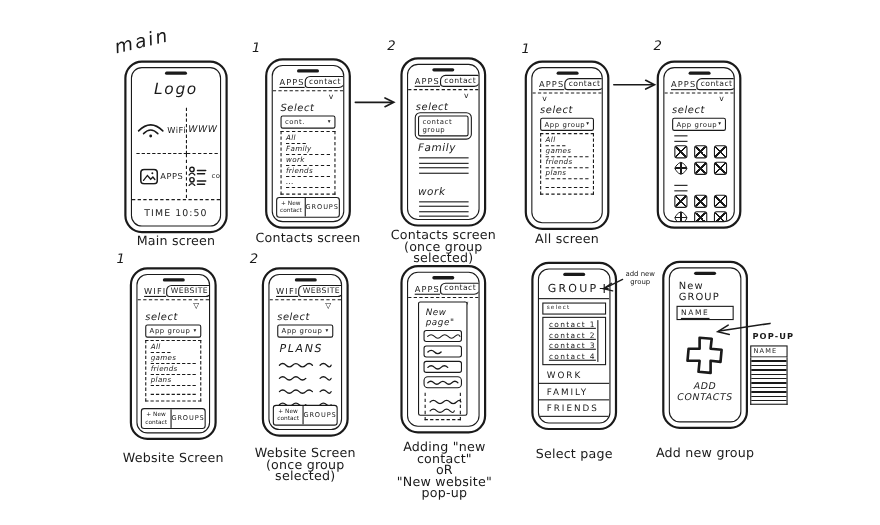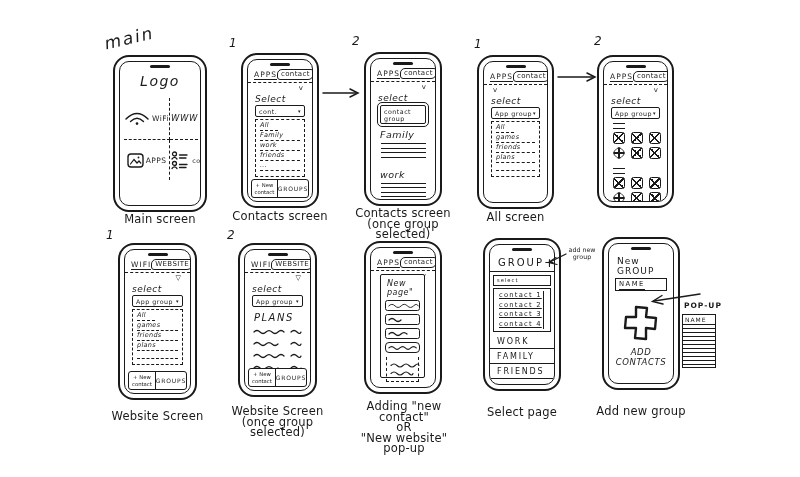--- a/index.html
+++ b/index.html
@@ -156,20 +156,21 @@
                 <circle cx="4.5" cy="12.5" r="2"></circle>
                 <path d="M2 17.5 Q4.5 14.3 7 17.5"></path>
                 <line x1="9.5" y1="13.5" x2="17" y2="13.5"></line>
                 <line x1="9.5" y1="16.5" x2="16" y2="16.5"></line>
               </g>
             </svg>
           </span>
           <span class="mlab sm">contacts</span>
         </div>
       </div>
+      <div class="mtime">TIME 10:50</div>
     </div>
   </div>
   <div class="cap" style="left:108px;top:214px;width:104px;">Main screen</div>
 
   <div class="num" style="left:229px;top:36px;">1</div>
   <div class="phone" style="left:241px;top:53px;width:78px;height:155px;">
     <div class="screen">
       <div class="spk"></div>
       <div class="tabs">
         <span class="tabL">APPS</span>

